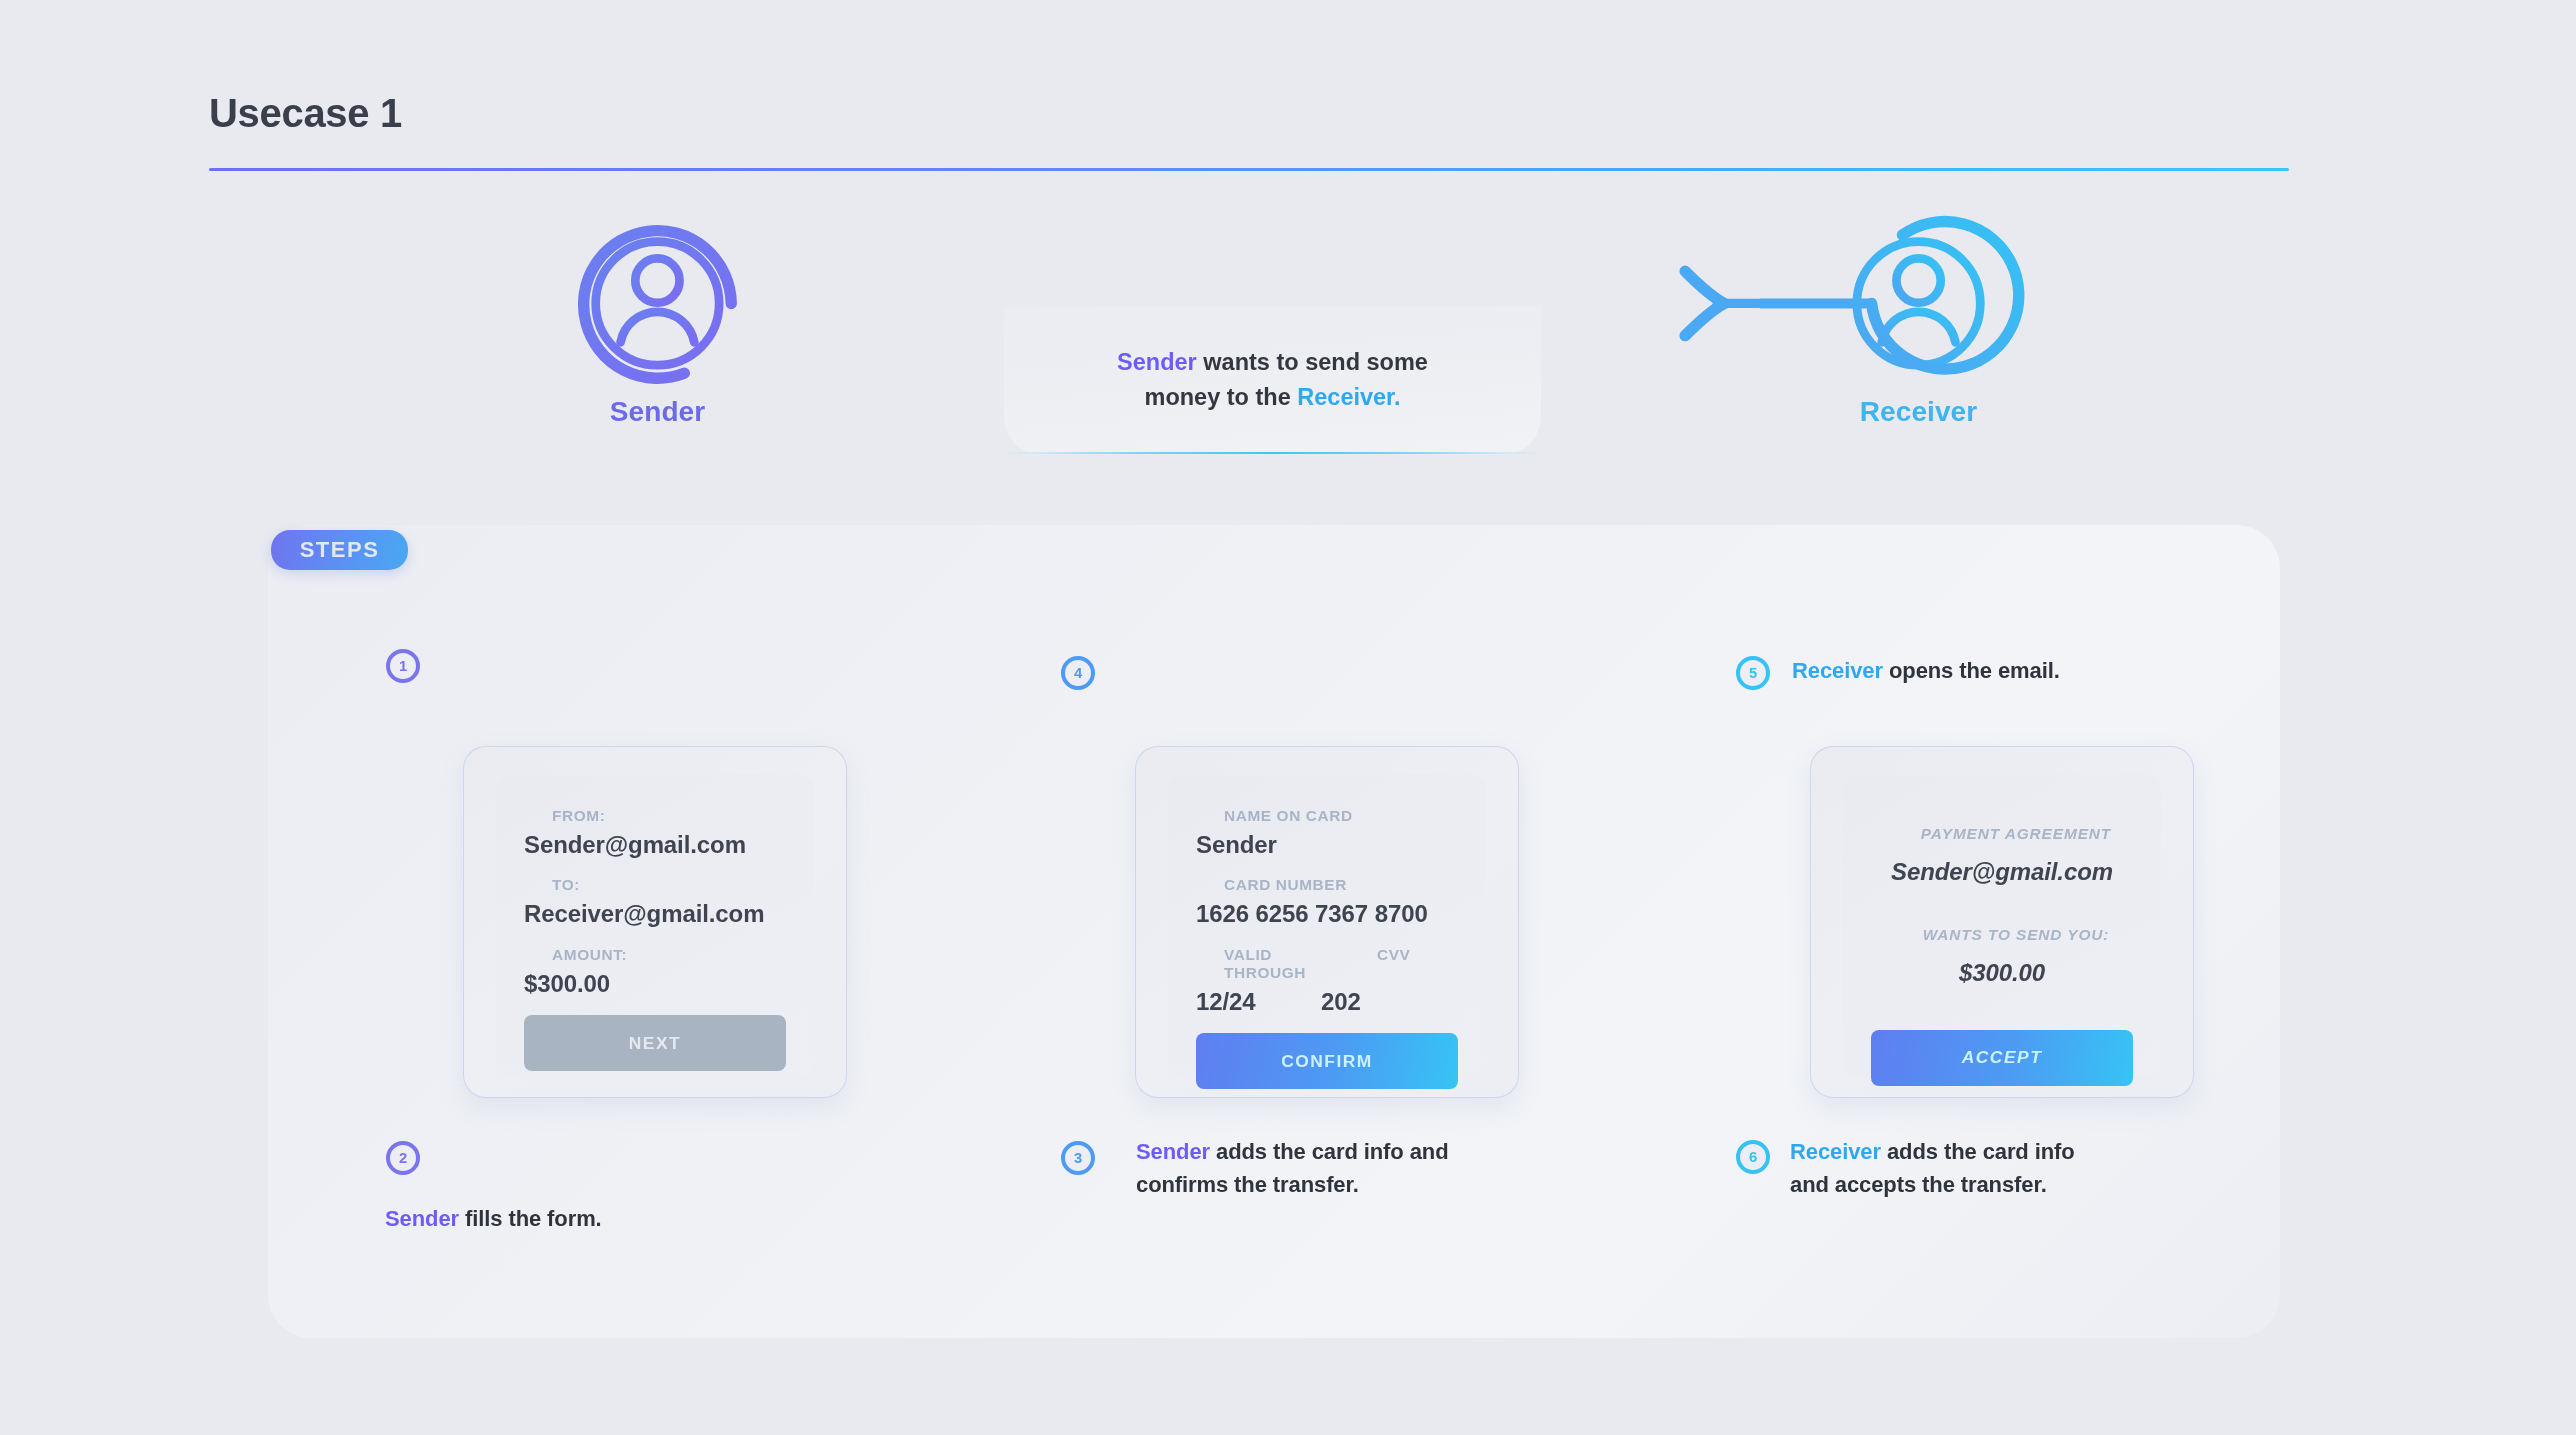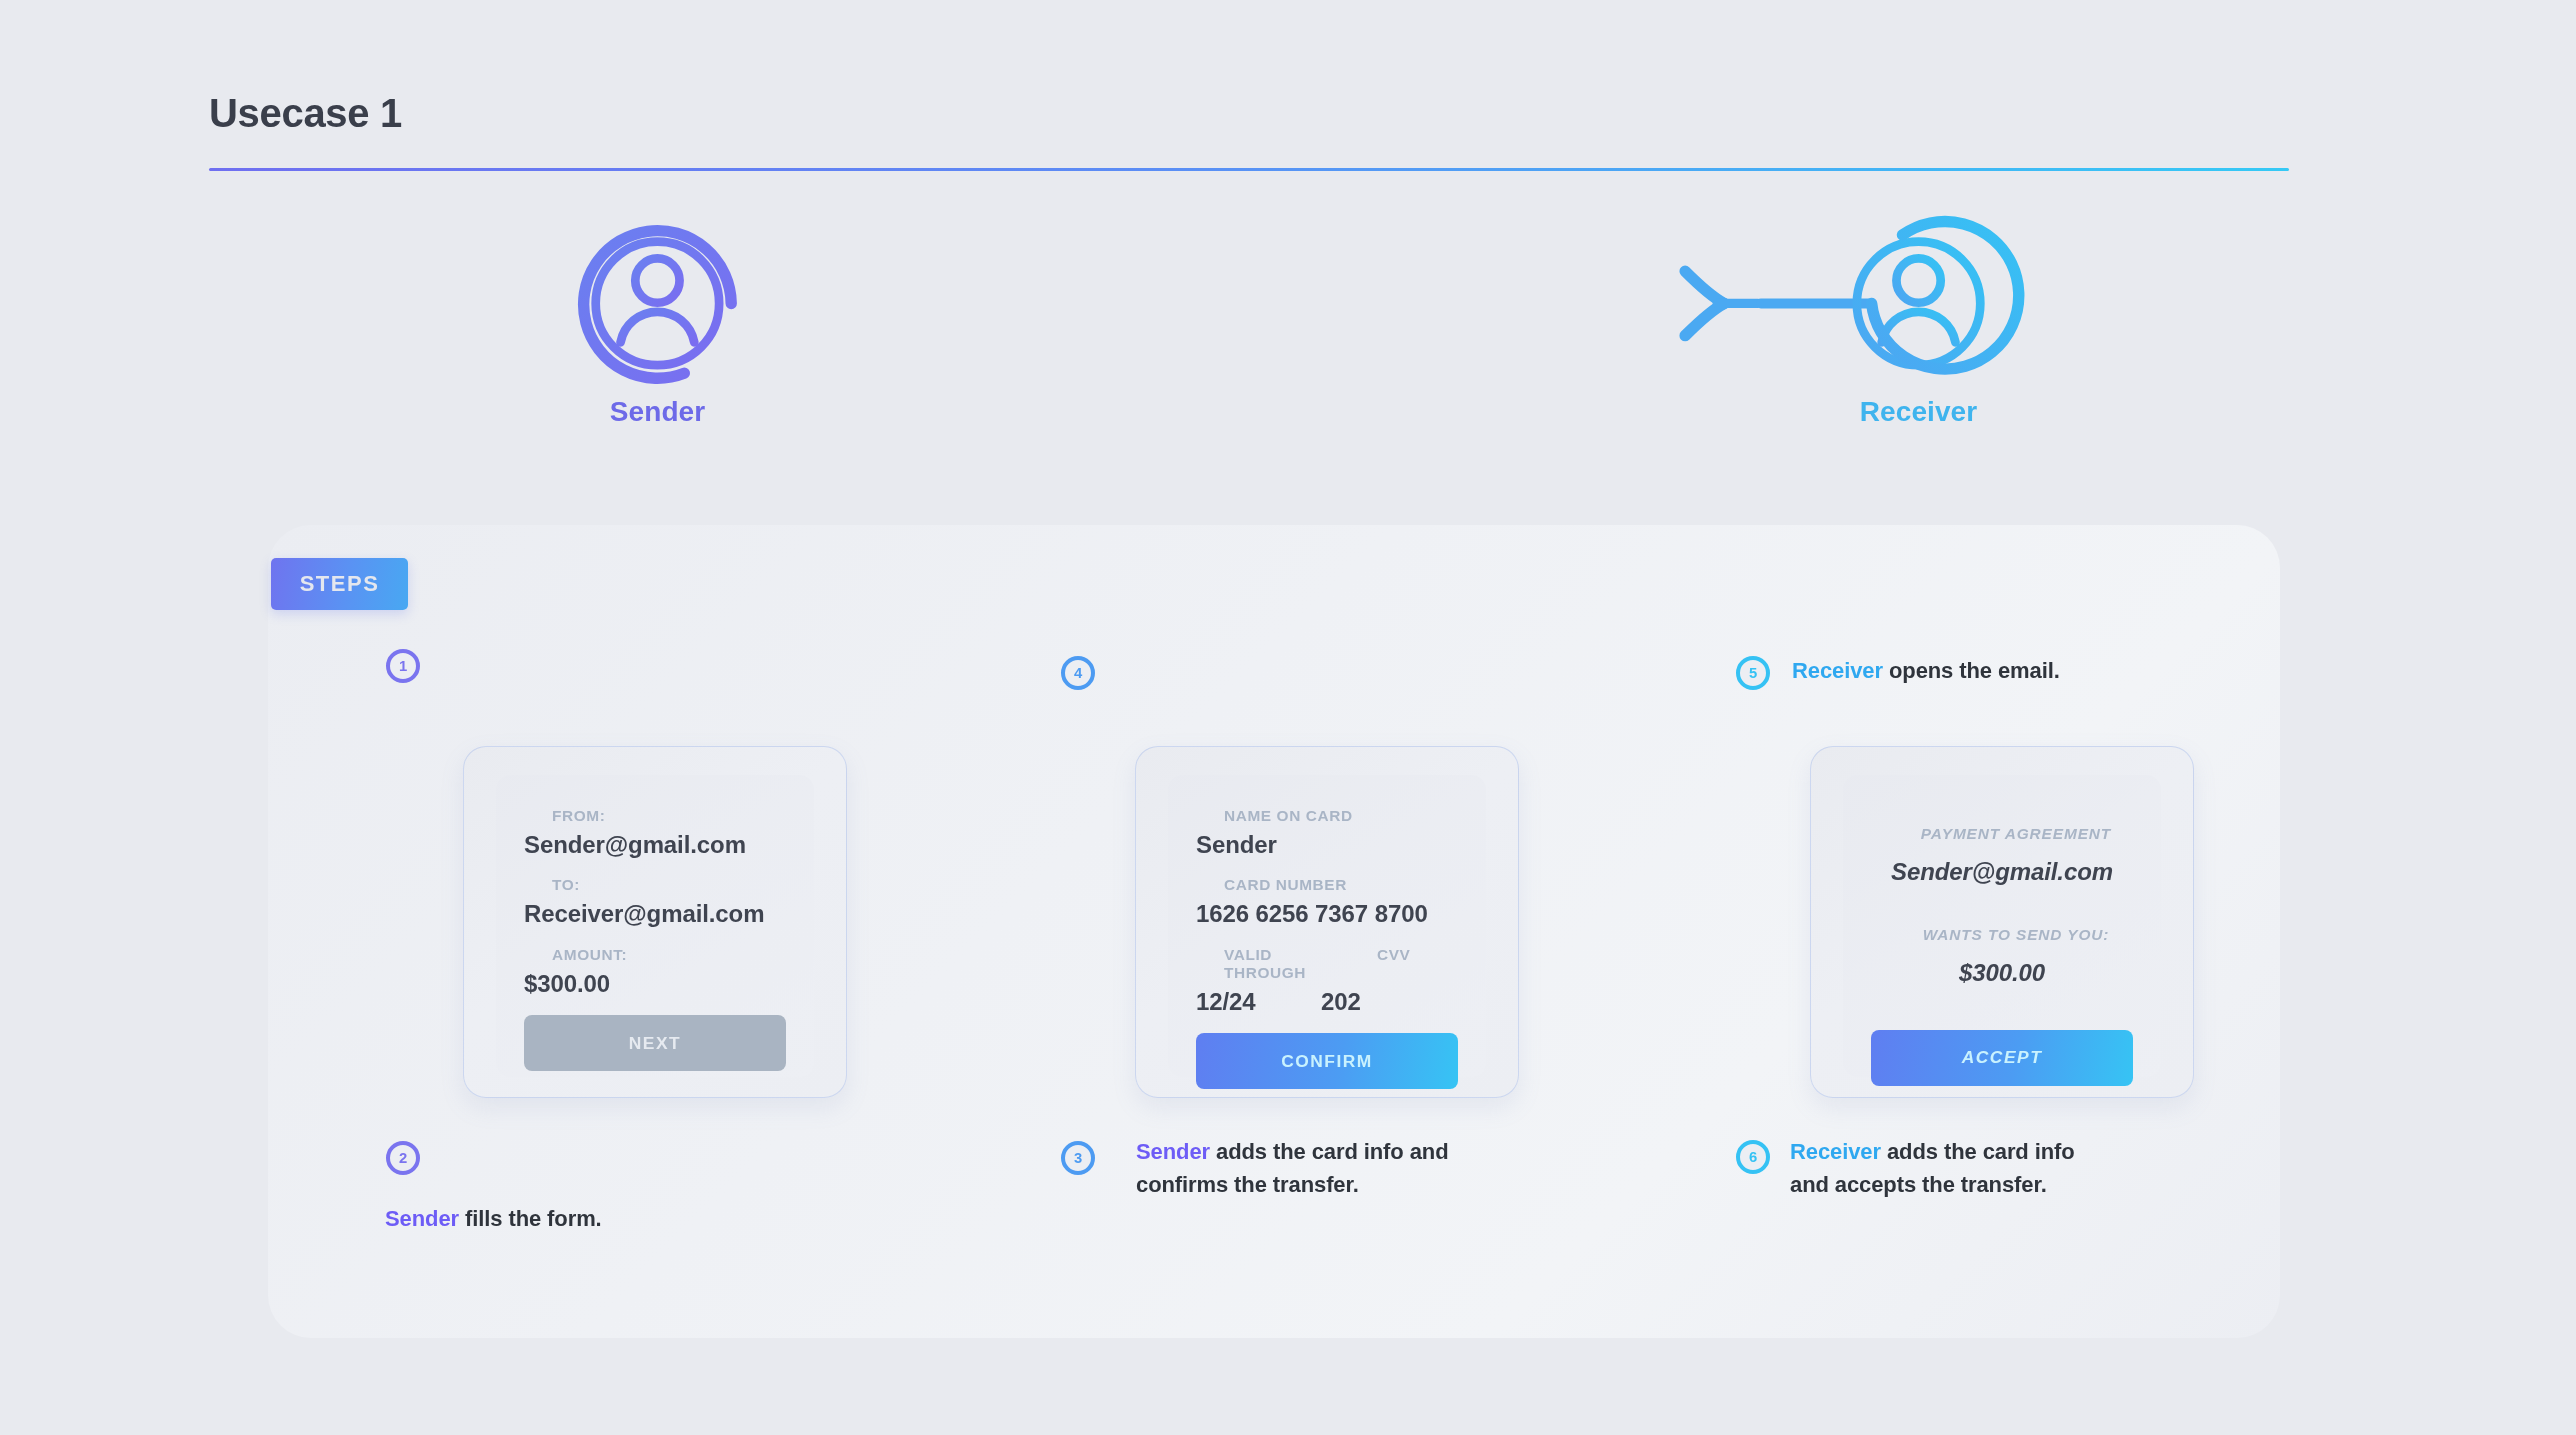--- a/index.html
+++ b/index.html
@@ -53,22 +53,22 @@
   .kw-receiver { color: #2fa8f0; }
 
   
   .steps-panel {
     position: absolute; left: 268px; top: 525px;
     width: 2012px; height: 813px;
     border-radius: 43px;
     background: linear-gradient(135deg, #ebedf2 0%, #eff1f5 40%, #f2f4f7 72%, #eceef3 100%);
   }
   .steps-badge {
-    position: absolute; left: 271px; top: 558px;
-    width: 137px; height: 52px; border-radius: 5px;
+    position: absolute; left: 271px; top: 530px;
+    width: 137px; height: 40px; border-radius: 19px;
     background: linear-gradient(100deg, #6f74ef 0%, #5a92f3 55%, #48a8f2 100%);
     display: flex; align-items: center; justify-content: center;
     color: #e4e7ee; font-size: 22px; font-weight: 700; letter-spacing: 1.5px;
     box-shadow: 0 4px 12px rgba(90,110,230,.22);
   }
 
   
   .card {
     position: absolute; width: 384px; height: 352px;
     border-radius: 23px;
@@ -234,20 +234,26 @@
     </g>
   </svg>
 
   <div class="avatar-wrap" style="left:550px; top:396px; width:215px;">
     <div class="avatar-label sender-label">Sender</div>
   </div>
   <div class="avatar-wrap" style="left:1811px; top:396px; width:215px;">
     <div class="avatar-label receiver-label">Receiver</div>
   </div>
 
+  <div class="callout">
+    <div class="callout-text">
+      <span class="kw-sender">Sender</span><span> wants to send some</span><br>
+      <span>money to the </span><span class="kw-receiver">Receiver.</span>
+    </div>
+  </div>
 
   <div class="steps-panel"></div>
   <div class="steps-badge">STEPS</div>
 
   <div class="marker purple" style="left:386px; top:649px;">1</div>
   <div class="marker purple" style="left:386px; top:1141px;">2</div>
   <div class="marker blue" style="left:1061px; top:1141px;">3</div>
   <div class="marker blue" style="left:1061px; top:656px;">4</div>
   <div class="marker cyan" style="left:1736px; top:656px;">5</div>
   <div class="marker cyan" style="left:1736px; top:1140px;">6</div>

